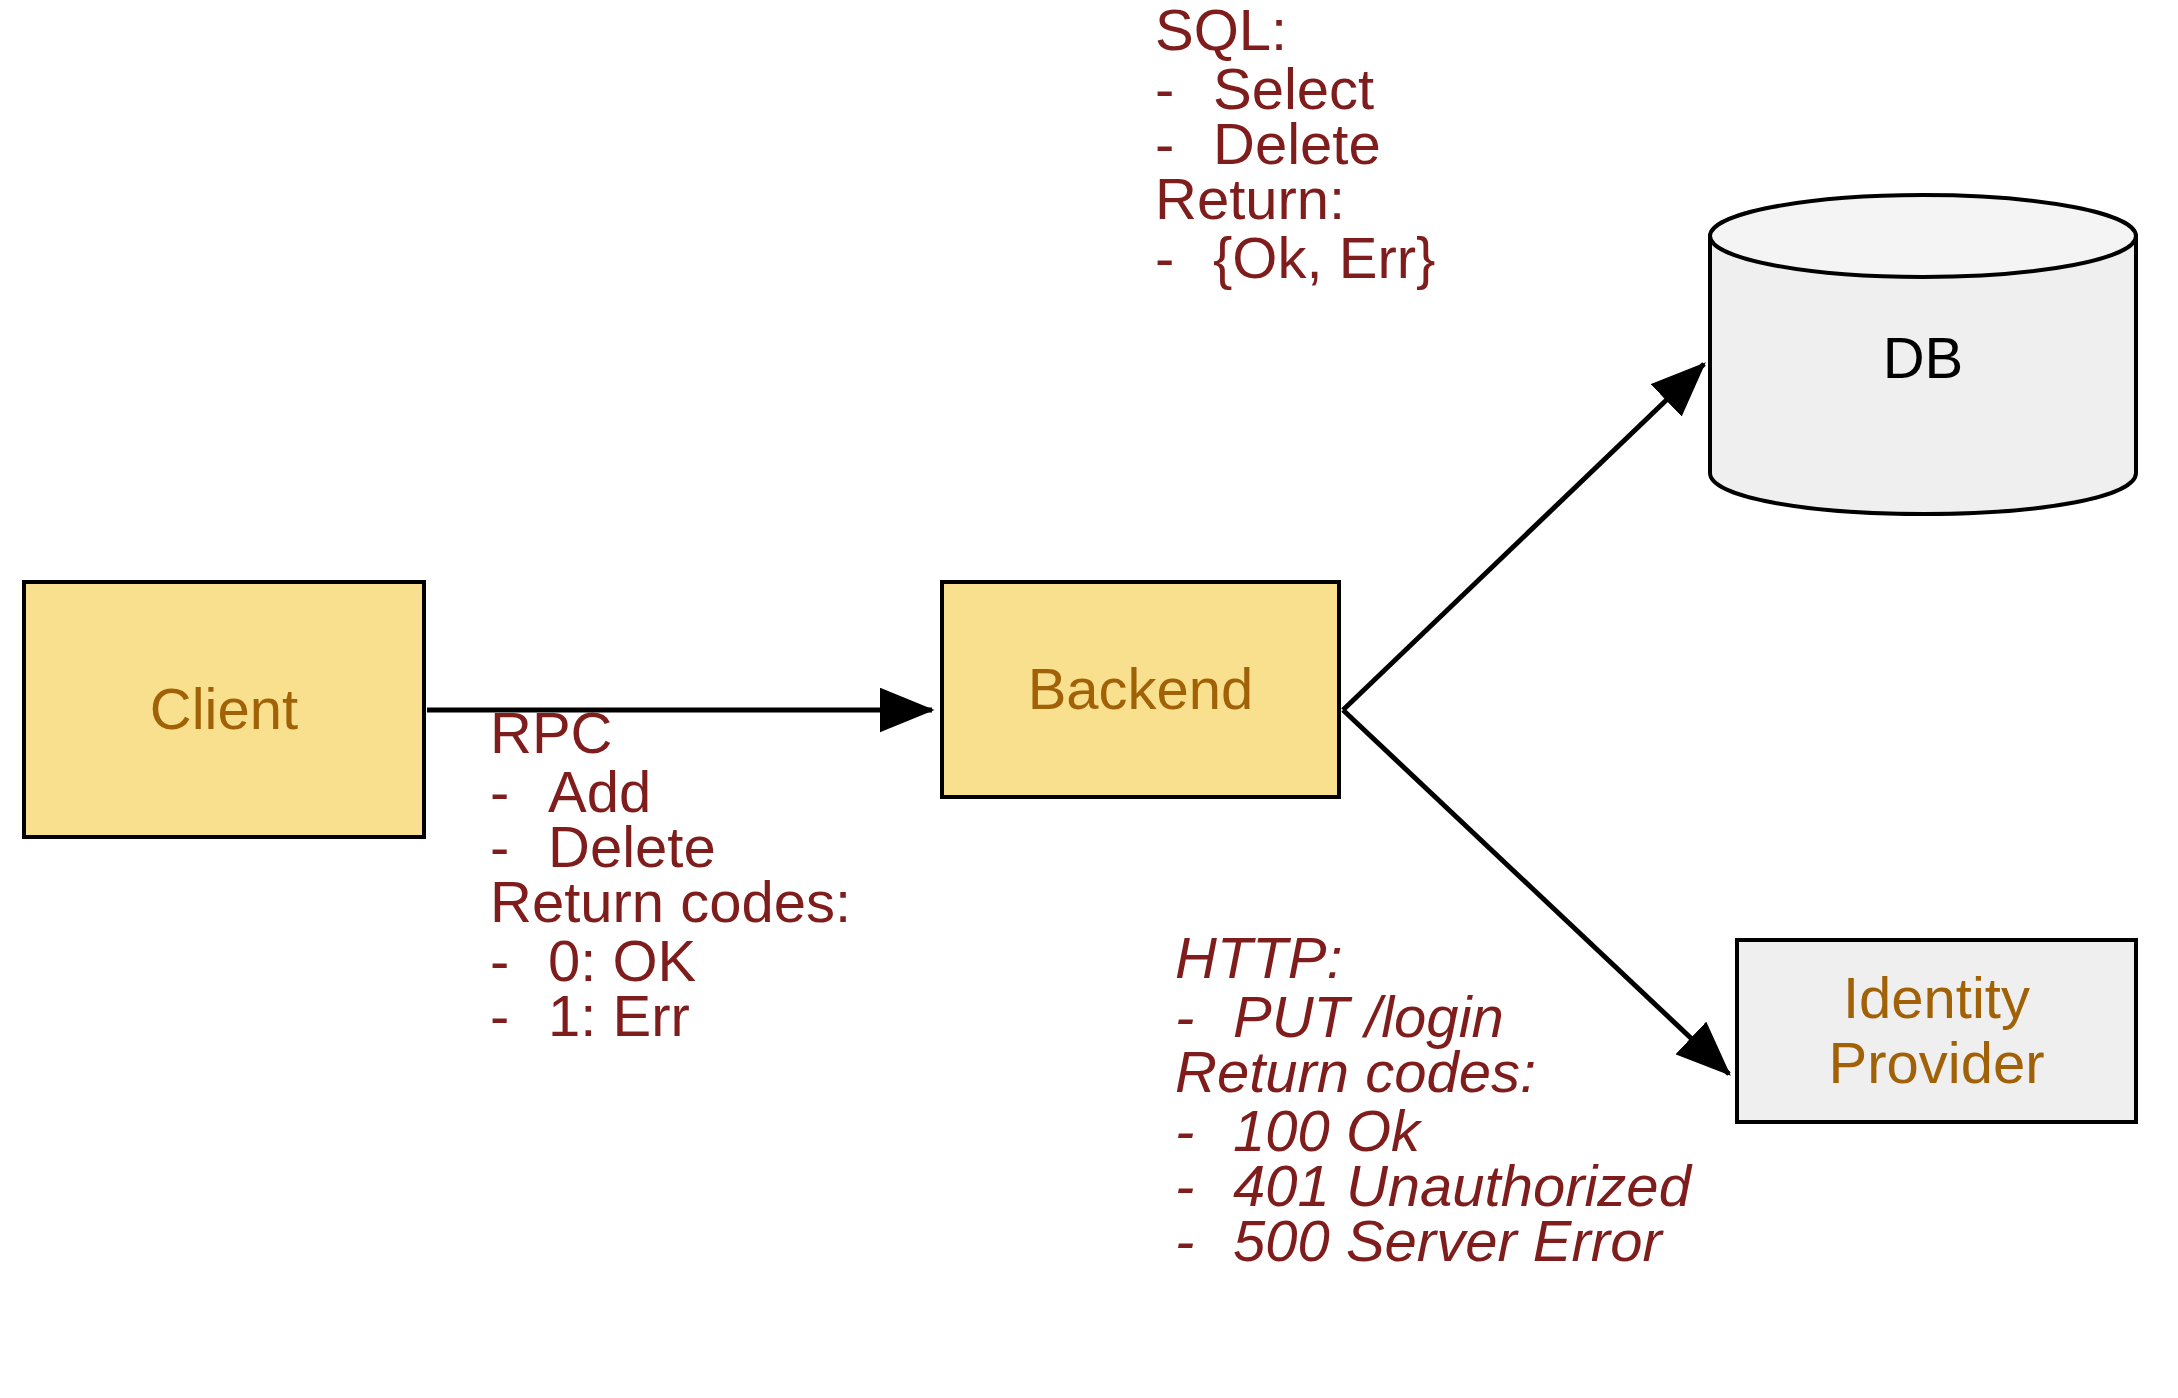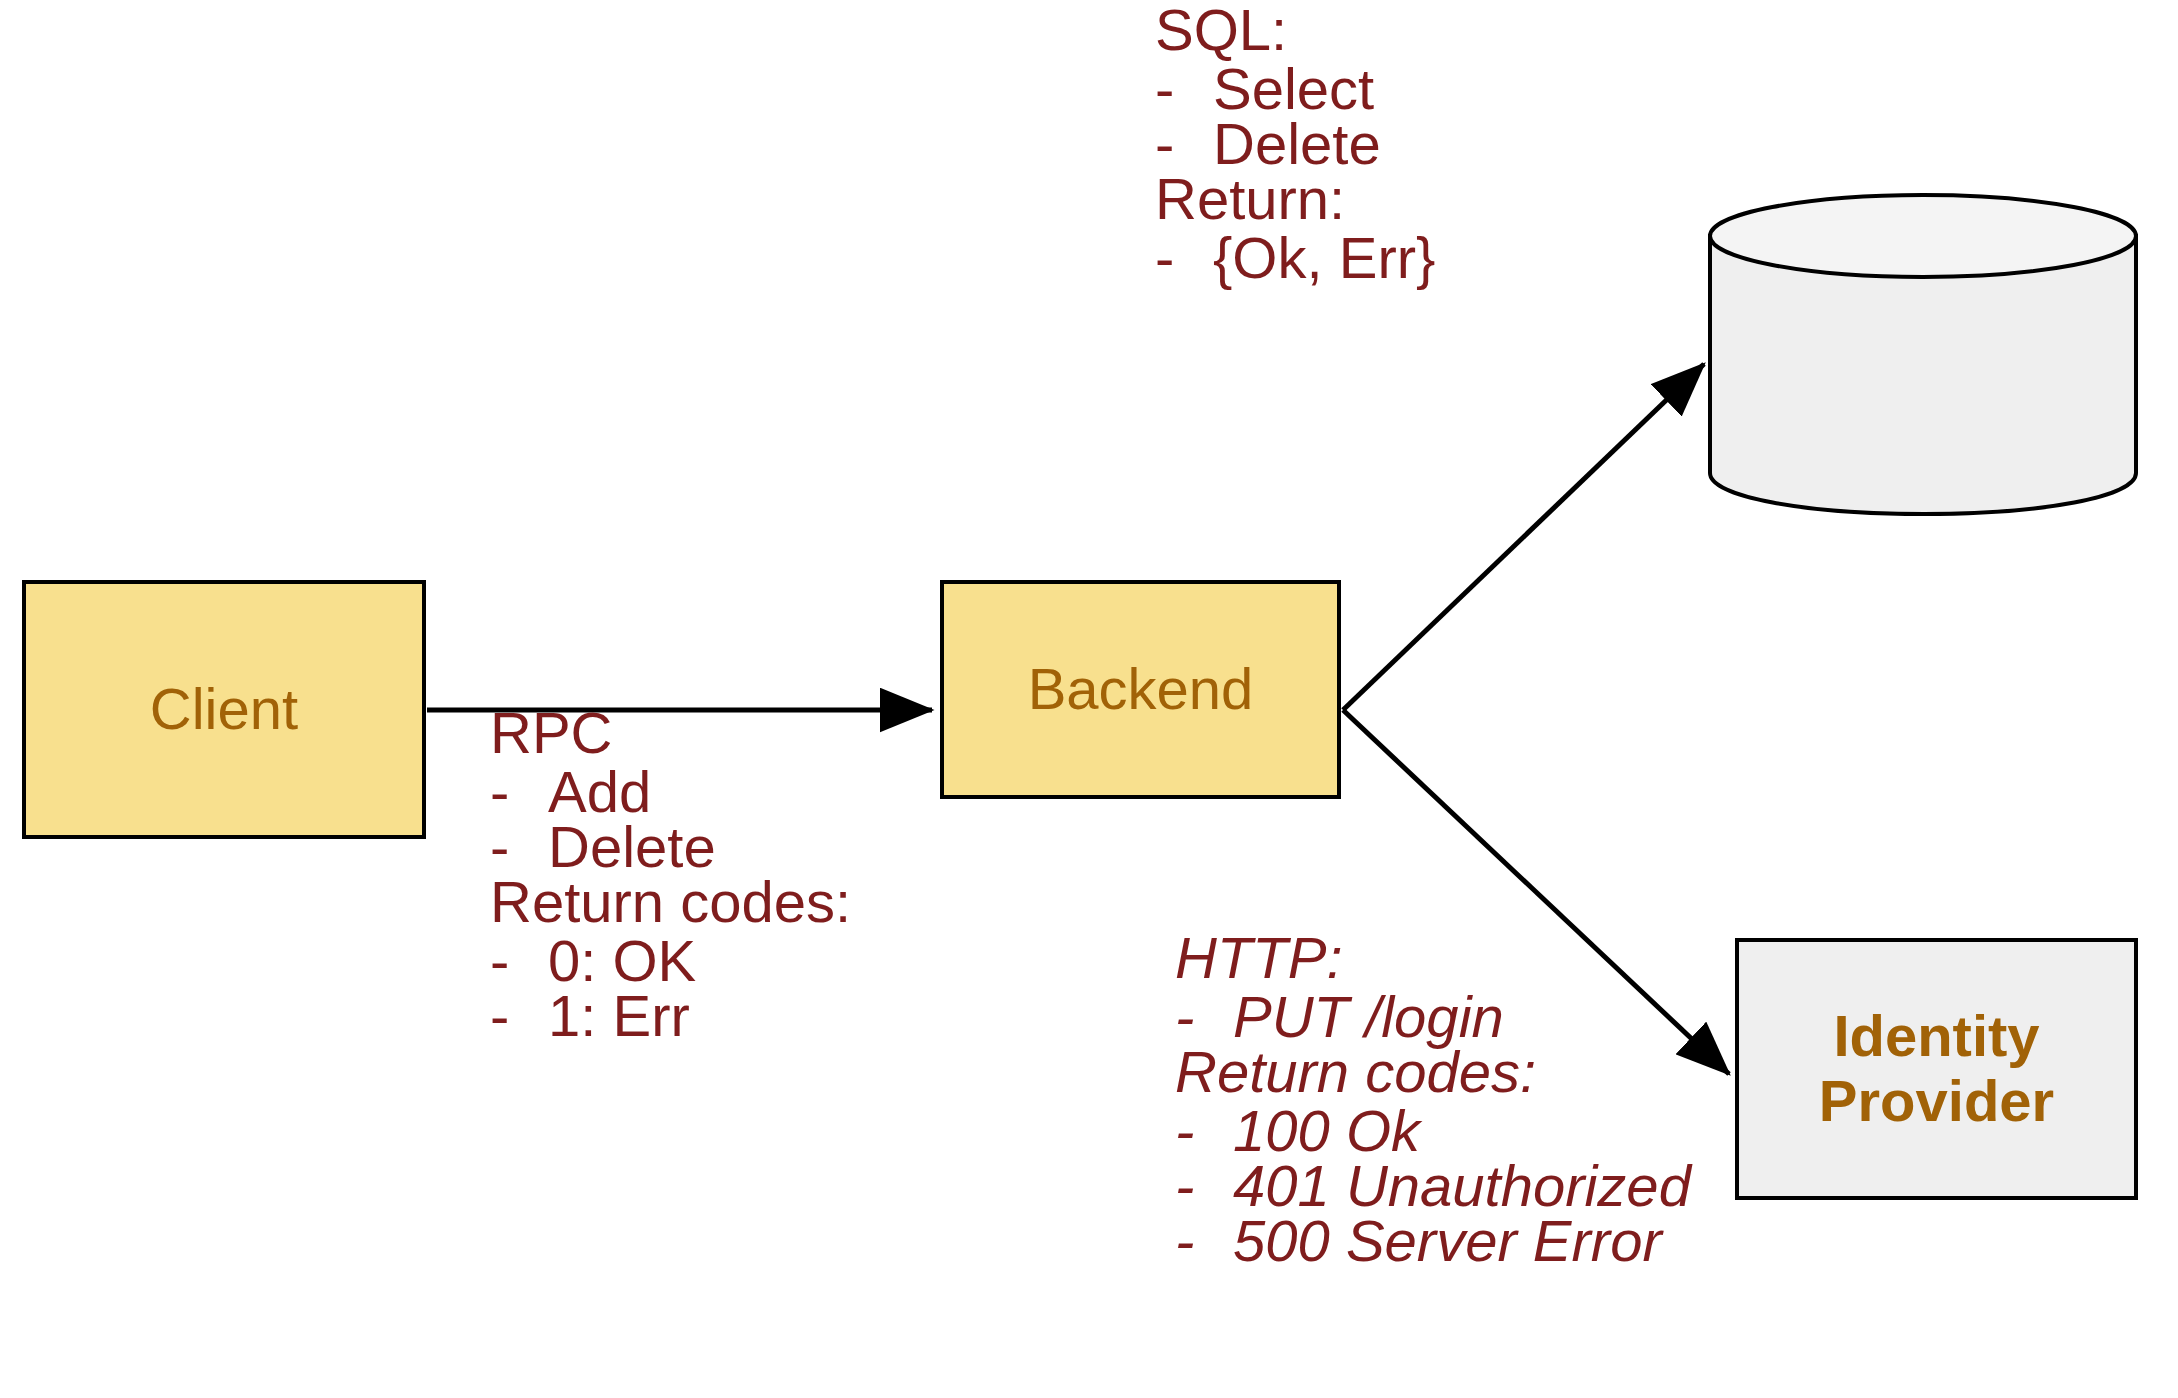--- a/index.html
+++ b/index.html
@@ -50,21 +50,21 @@
   #node-client {
     left: 22px;  top: 580px;
     width: 404px; height: 259px;
   }
   #node-backend {
     left: 940px; top: 580px;
     width: 401px; height: 219px;
   }
   #node-idp {
     left: 1735px; top: 938px;
-    width: 403px; height: 262px; font-weight: bold;
+    width: 403px; height: 186px;
   }
   #node-db {
     left: 1708px; top: 192px;
     width: 430px; height: 325px;
     border: none;
     background: transparent;
   }
   #node-db .db-label {
     position: absolute;
     left: 0; right: 0;
@@ -143,20 +143,21 @@
 
   <div class="node node-rect" id="node-backend" style="background:#F8E08E;">
     <span class="node-label">Backend</span>
   </div>
 
   <div class="node" id="node-db">
     <svg class="cyl" viewBox="0 0 430 325">
       <path d="M2,44 L2,281 C2,305 98,322 216,322 C334,322 428,305 428,281 L428,44 Z" fill="#EFEFEF" stroke="#000000" stroke-width="4"></path>
       <ellipse cx="215" cy="44" rx="213" ry="41" fill="#F4F4F4" stroke="#000000" stroke-width="4"></ellipse>
     </svg>
+    <span class="db-label">DB</span>
   </div>
 
   <div class="node node-rect" id="node-idp" style="background:#EFEFEF;">
     <span class="node-label">Identity
 Provider</span>
   </div>
 
   <div class="anno" id="anno-sql">
     <span class="head row">SQL:</span>
     <ul>

